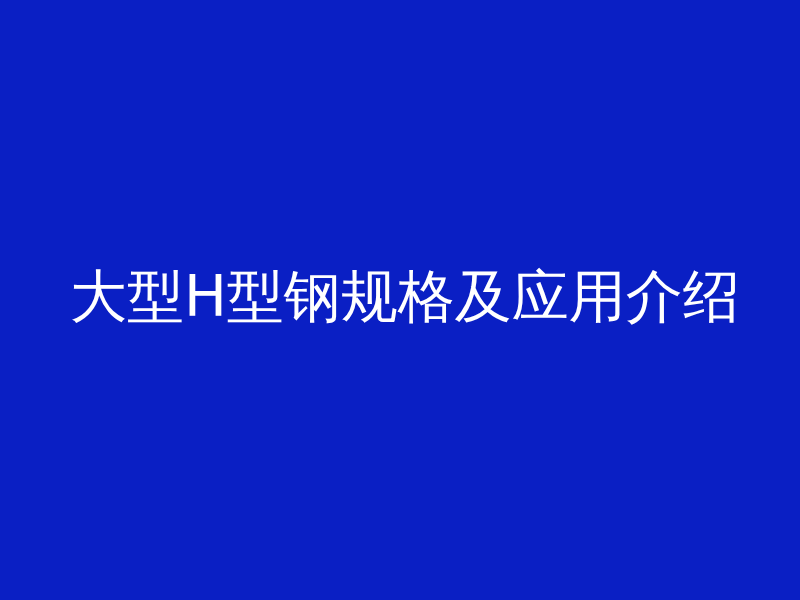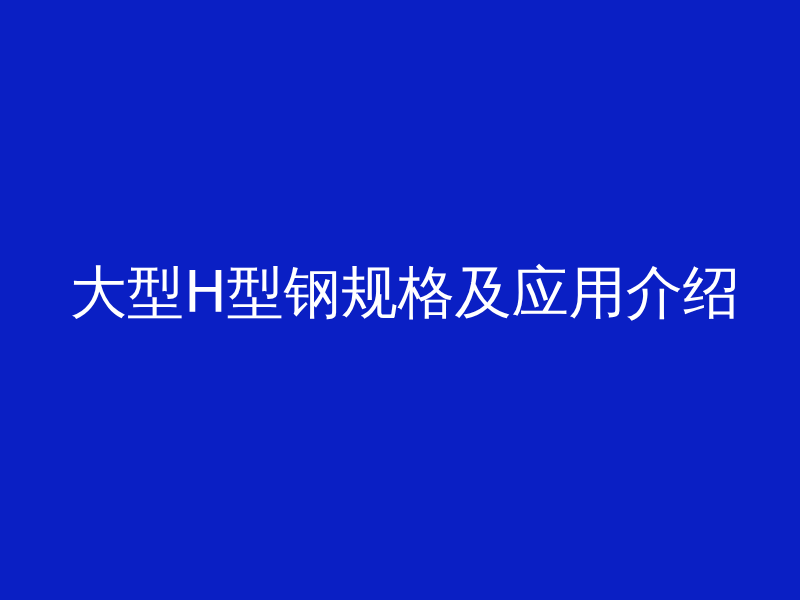--- a/index.html
+++ b/index.html
@@ -22,21 +22,21 @@
     background: #0a1fc4;
   }
 
   #title-block {
     position: absolute;
     left: 70px;
     top: 262px;
     width: 700px;
     height: 70px;
     display: flex;
-    align-items: flex-start;
+    align-items: center;
     justify-content: flex-start;
   }
 
   #slide-title {
     margin: 0;
     padding: 0;
     color: #ffffff;
     font-family: "DejaVu Sans", "Liberation Sans", sans-serif;
     font-size: 57px;
     font-weight: 400;

